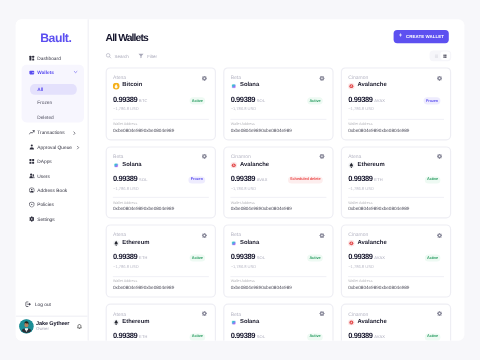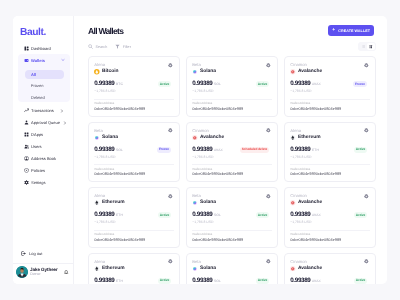--- a/index.html
+++ b/index.html
@@ -11,21 +11,21 @@
     text-rendering:geometricPrecision;
   }
   .app {
     position:absolute; left:13px; top:16px; width:374px; height:268px;
     background:#fff; border-radius:5px; display:flex; overflow:hidden;
   }
   
   .sidebar { width:61px; flex:0 0 61px; background:#fff; border-right:1px solid #f1f1f6;
              display:flex; flex-direction:column; position:relative;}
   .logo { font-size:10.2px; font-weight:700; color:#5b4ef0; letter-spacing:-.4px;
-          padding:11px 0 0 7px; line-height:11px;}
+          padding:11px 0 0 7px; line-height:11px;text-align:center;}
   .nav { padding:4px 4px 0 5px; flex:1; }
   .navitem { display:flex; align-items:center; gap:2.6px; height:12px; padding:0 5.5px;
              font-size:4px; color:#2d2d3c; border-radius:3px; white-space:nowrap;}
   .navitem .lbl{flex:1}
   .ico { width:5px;height:5px;display:block;flex:0 0 5px;}
   .ico svg{width:5px;height:5px;display:block}
   .walletsgroup { background:#f7f6fe; border-radius:4px; padding:0 0 0px 0; margin:0 -1px 3px 0px;}
   .navitem.active { color:#5b4ef0; font-weight:600; }
   .subitem { height:9px; display:flex; align-items:center; padding-left:6.5px;
              font-size:4px; color:#4b4b5c; border-radius:4px; margin:0 6.5px 2.3px 6.5px;}

